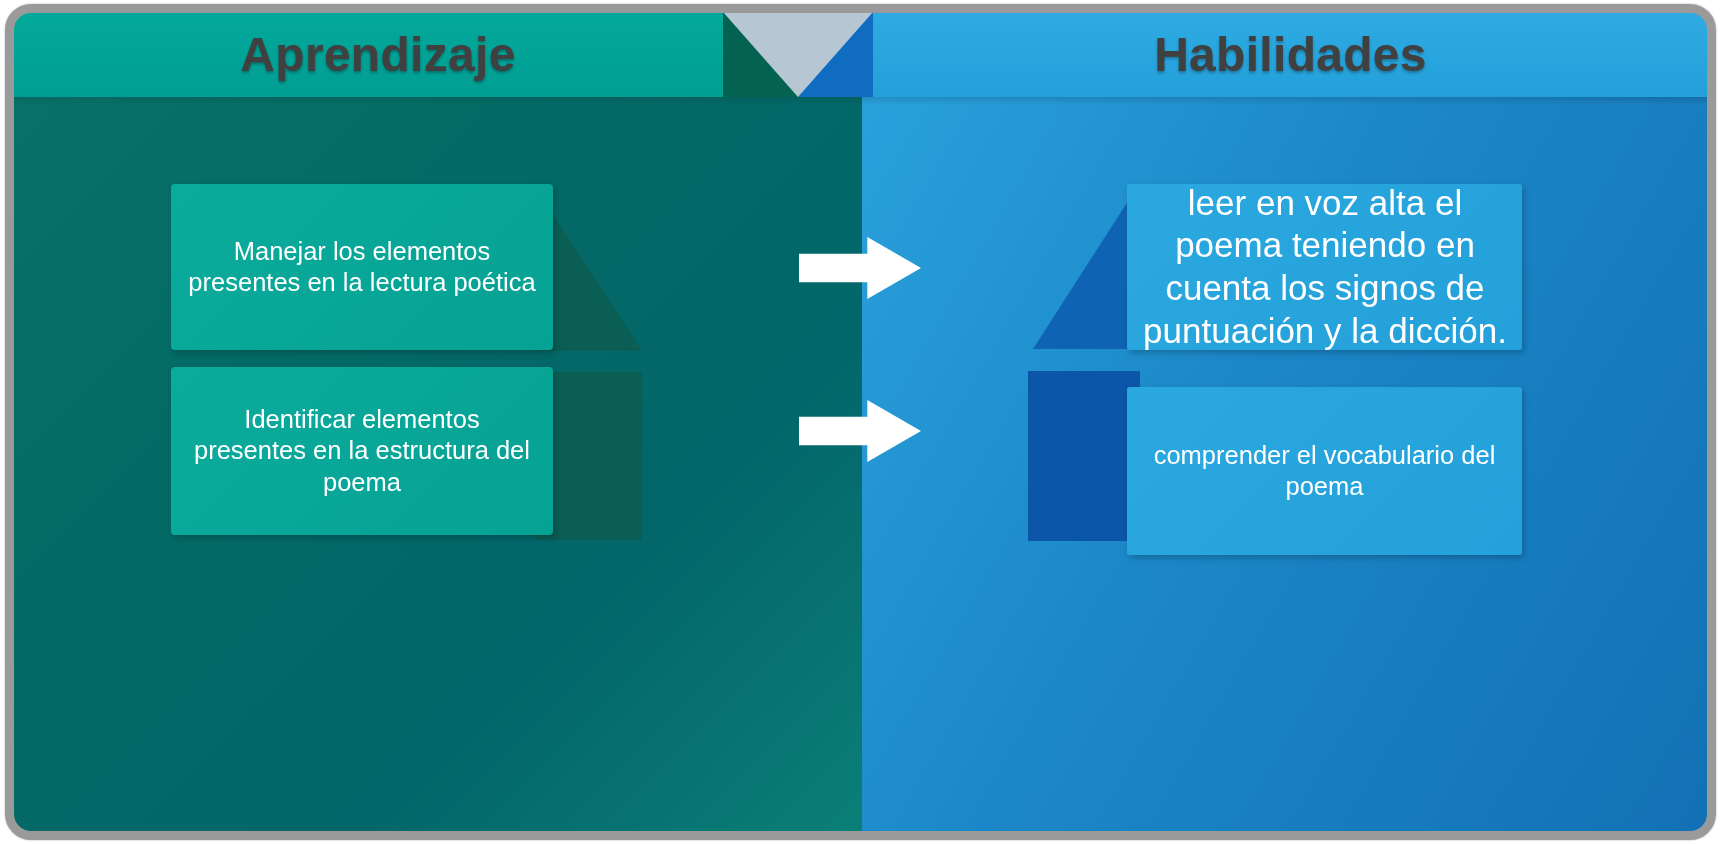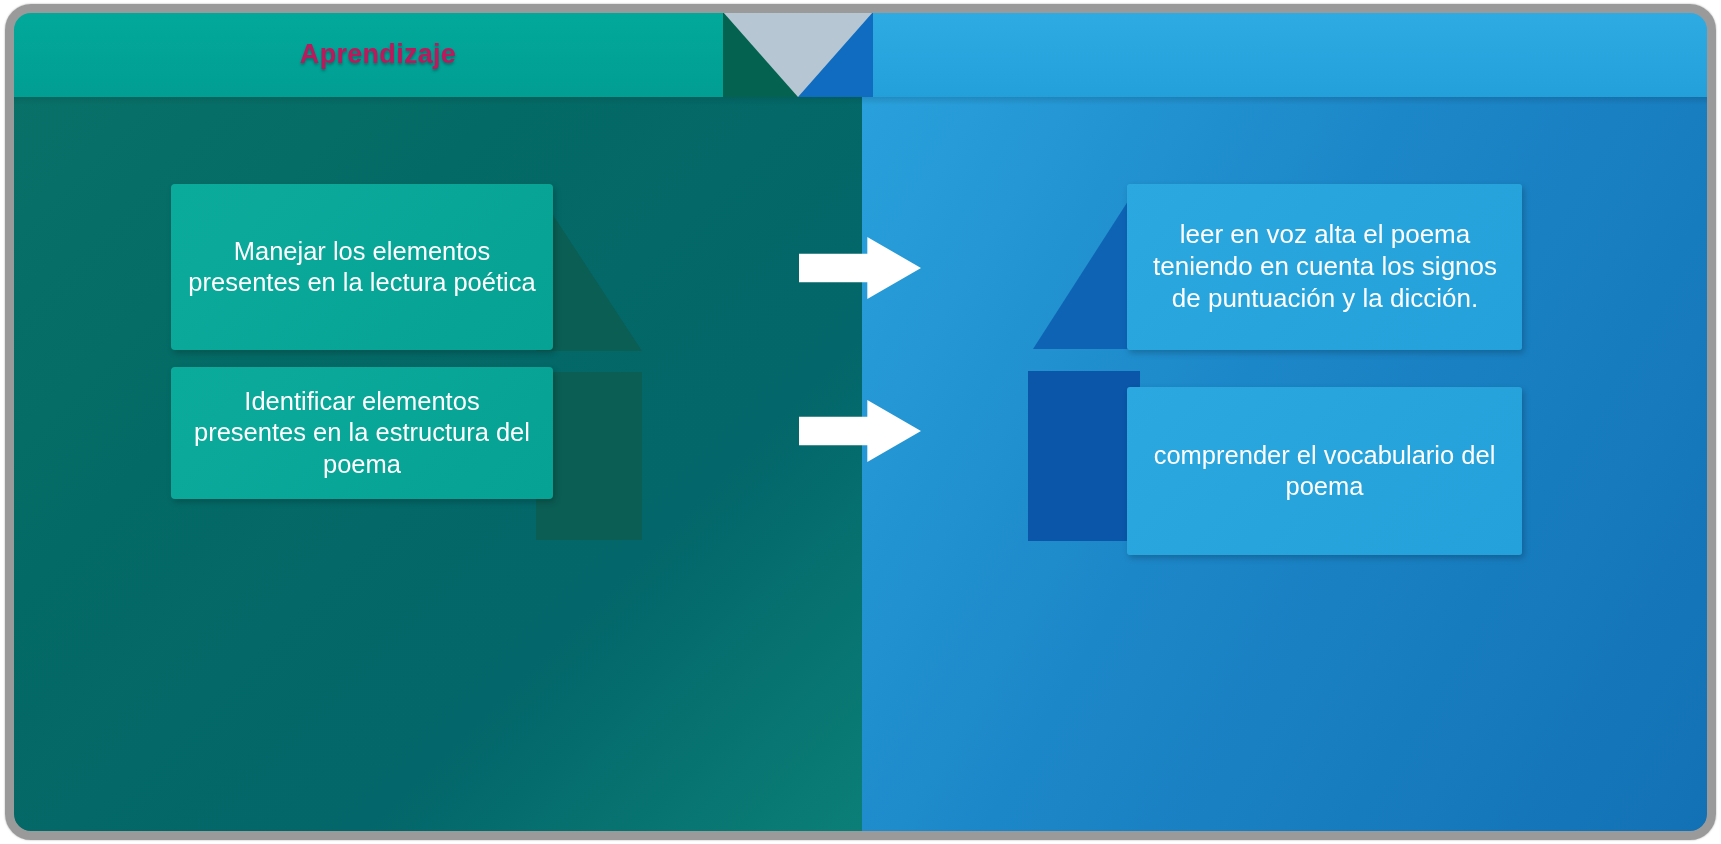--- a/index.html
+++ b/index.html
@@ -85,22 +85,22 @@
   }
   #subband-right {
     position: absolute; left: 849px; top: 85px; width: 846px; height: 8px;
     background: linear-gradient(180deg, rgba(0,0,0,.12), rgba(0,0,0,0));
   }
 
   
   .header-title {
     position: absolute; top: 0; height: 85px;
     display: flex; align-items: center; justify-content: center;
-    color: #be185d;
-    font-size: 27px; font-weight: bold;
+    color: #404040;
+    font-size: 48px; font-weight: bold;
     letter-spacing: .3px;
     text-shadow: 0 2px 3px rgba(0,0,0,.30);
     white-space: nowrap;
   }
   #title-left  { left: 0;    width: 730px; }
   #title-right { left: 860px; width: 835px; }
 
   
   .accent { position: absolute; }
   
@@ -136,22 +136,22 @@
   }
   .card-green {
     background: linear-gradient(135deg,#0bab9c 0%, #06a294 100%);
     border-radius: 4px;
   }
   .card-blue {
     background: linear-gradient(135deg,#2ca8e0 0%, #24a0da 100%);
     border-radius: 3px;
   }
   #card-l1 { left: 158px; top: 172px;  width: 382px; height: 166px; font-size: 25.5px; }
-  #card-l2 { left: 158px; top: 355px;  width: 382px; height: 132px; font-size: 25.5px; }
-  #card-r1 { left: 1114px; top: 172px; width: 395px; height: 166px; font-size: 26px; padding-left: 15px; }
+  #card-l2 { left: 158px; top: 355px;  width: 382px; height: 168px; font-size: 25.5px; }
+  #card-r1 { left: 1114px; top: 172px; width: 395px; height: 166px; font-size: 35px; padding-left: 15px; }
   #card-r2 { left: 1114px; top: 375px; width: 395px; height: 168px; font-size: 25.5px; }
 
   
   .flow-arrow {
     position: absolute;
     width: 122px; height: 62px;
     background: #ffffff;
     clip-path: polygon(0 27%, 56% 27%, 56% 0, 100% 50%, 56% 100%, 56% 73%, 0 73%);
     filter: drop-shadow(1px 2px 3px rgba(0,0,0,.18));
   }
@@ -172,20 +172,21 @@
     <div id="subband-right"></div>
 
     <div class="header-strip" id="header-left"></div>
     <div class="header-strip" id="header-right"></div>
 
     <div id="notch-bg"></div>
     <div id="notch-left-tri"></div>
     <div id="notch-right-tri"></div>
 
     <div class="header-title" id="title-left">Aprendizaje</div>
+    <div class="header-title" id="title-right">Habilidades</div>
 
     <div class="accent" id="accent-l1"></div>
     <div class="accent" id="accent-l2"></div>
 
     <div class="accent" id="accent-r1"></div>
     <div class="accent" id="accent-r2"></div>
 
     <div class="card card-green" id="card-l1">
       <span>Manejar los elementos presentes en la  lectura poética</span>
     </div>

